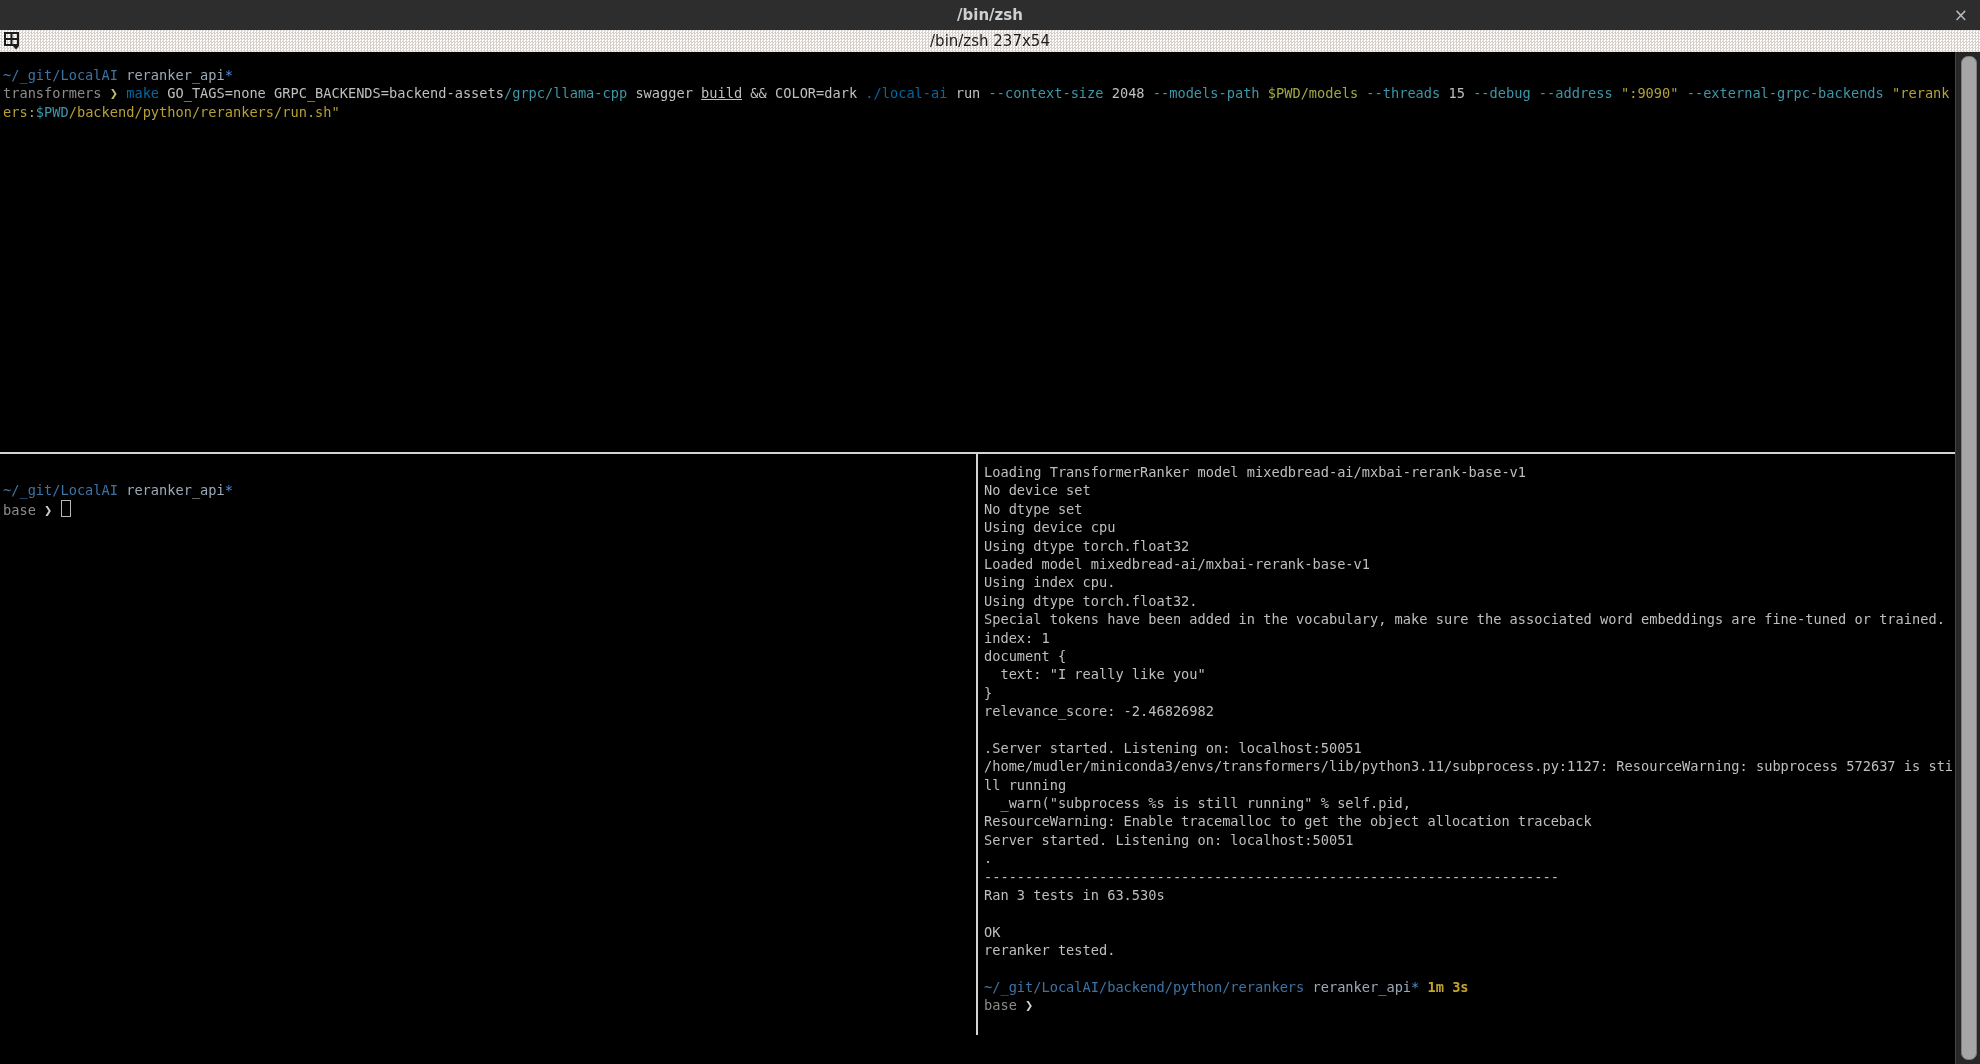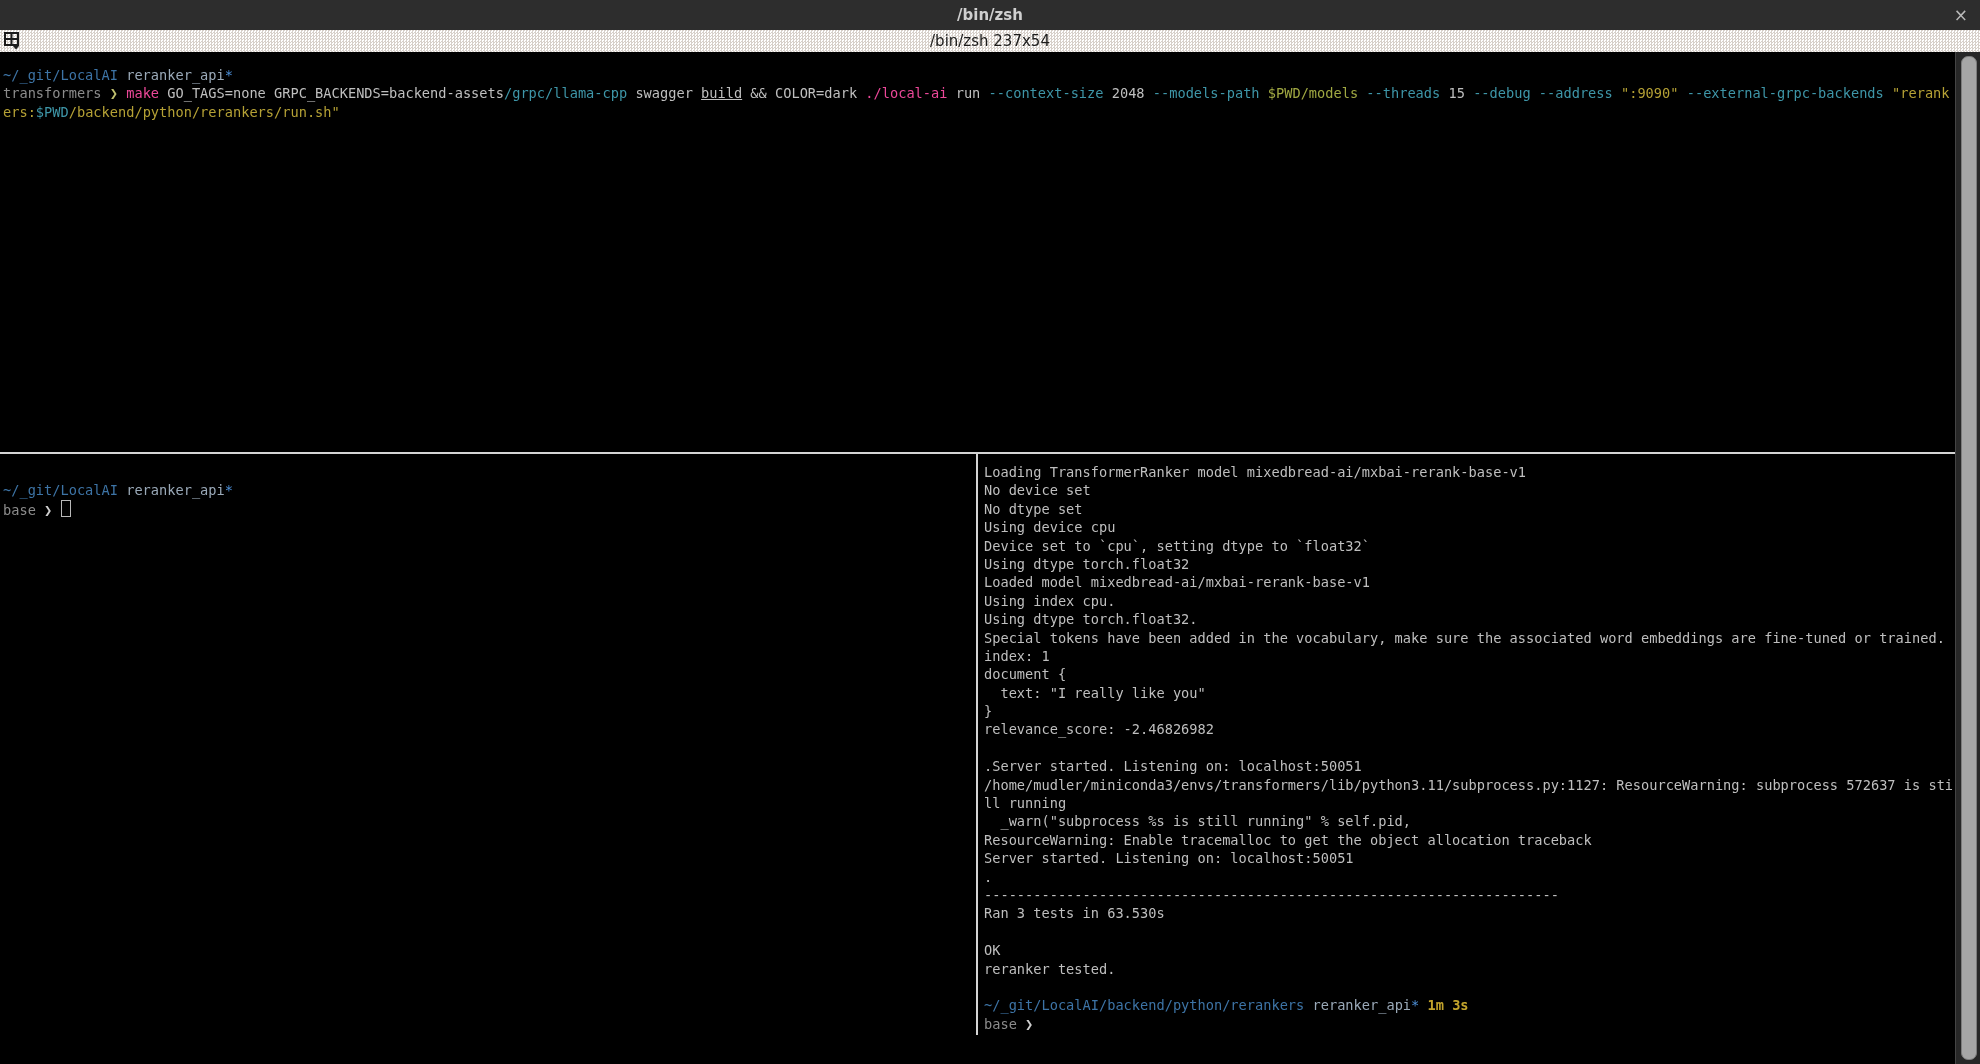--- a/index.html
+++ b/index.html
@@ -23,21 +23,21 @@
   #pane-top{left:0;top:0;width:1956px;height:398px;padding:14px 0 0 3px;}
   #pane-bl{left:0;top:401px;width:975px;height:582px;padding:10px 0 0 3px;}
   #pane-br{left:984px;top:401px;width:972px;height:582px;padding:10px 0 0 0;}
   .term-line{white-space:pre;font-size:13.65px;line-height:18.4px;height:18.4px;color:#bfbfbf;}
   
   .c-d{color:#bfbfbf}
   .c-dim{color:#8c8c8c}
   .c-path{color:#3d74a6}
   .c-branch{color:#9aa9b8}
   .c-star{color:#4c8ed6}
-  .c-green{color:#ec4899}
+  .c-green{color:#0369a1}
   .c-teal{color:#3e96a8}
   .c-yellow{color:#b5a135}
   .c-ygreen{color:#a0a842}
   .c-ylb{color:#c3a42c;font-weight:bold}
   .c-prompt{color:#bfbf6f}
   .c-prompt2{color:#cfcfcf}
   .c-u{color:#bfbfbf;text-decoration:underline}
   .c-cursor{display:inline-block;width:8px;height:15px;border:1px solid #b8b8b8;vertical-align:-2px;}
   
   .divider-h{position:absolute;left:0;top:400px;width:1956px;height:2px;background:#d4d4d4;}
@@ -78,21 +78,20 @@
         <div class="term-line"><span class="c-d"></span></div>
         <div class="term-line"><span class="c-path">~/_git/LocalAI</span><span class="c-branch"> reranker_api</span><span class="c-star">*</span></div>
         <div class="term-line"><span class="c-dim">base </span><span class="c-prompt2">❯ </span><span class="c-cursor"></span></div>
       </div>
     <div class="divider-v"></div>
     <div class="pane" id="pane-br">
         <div class="term-line"><span class="c-d">Loading TransformerRanker model mixedbread-ai/mxbai-rerank-base-v1</span></div>
         <div class="term-line"><span class="c-d">No device set</span></div>
         <div class="term-line"><span class="c-d">No dtype set</span></div>
         <div class="term-line"><span class="c-d">Using device cpu</span></div>
-        <div class="term-line"><span class="c-d">Device set to `cpu`, setting dtype to `float32`</span></div>
         <div class="term-line"><span class="c-d">Using dtype torch.float32</span></div>
         <div class="term-line"><span class="c-d">Loaded model mixedbread-ai/mxbai-rerank-base-v1</span></div>
         <div class="term-line"><span class="c-d">Using index cpu.</span></div>
         <div class="term-line"><span class="c-d">Using dtype torch.float32.</span></div>
         <div class="term-line"><span class="c-d">Special tokens have been added in the vocabulary, make sure the associated word embeddings are fine-tuned or trained.</span></div>
         <div class="term-line"><span class="c-d">index: 1</span></div>
         <div class="term-line"><span class="c-d">document {</span></div>
         <div class="term-line"><span class="c-d">  text: "I really like you"</span></div>
         <div class="term-line"><span class="c-d">}</span></div>
         <div class="term-line"><span class="c-d">relevance_score: -2.46826982</span></div>

